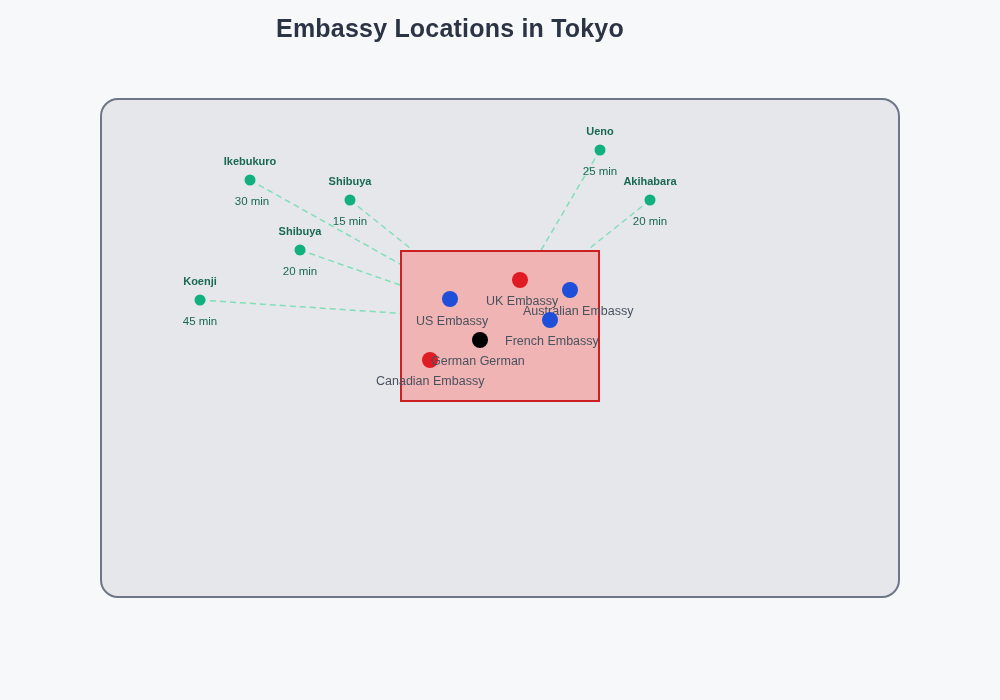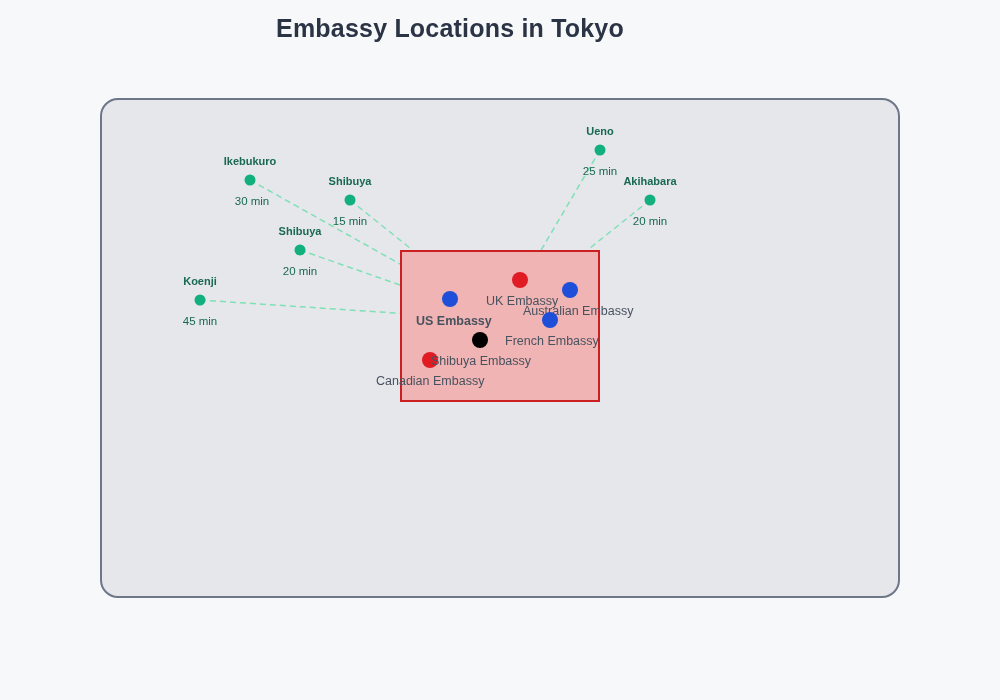--- a/index.html
+++ b/index.html
@@ -131,29 +131,29 @@
     <div class="share-time" style="left: 200px; top: 321px;">45 min</div>
     <div class="share-dot" style="left: 600px; top: 150px;"></div>
     <div class="share-name" style="left: 600px; top: 131px;">Ueno</div>
     <div class="share-time" style="left: 600px; top: 171px;">25 min</div>
     <div class="share-dot" style="left: 650px; top: 200px;"></div>
     <div class="share-name" style="left: 650px; top: 181px;">Akihabara</div>
     <div class="share-time" style="left: 650px; top: 221px;">20 min</div>
   </div>
 <div id="embassy-layer">
     <div class="marker" style="left: 450px; top: 299px; width: 16px; height: 16px; background: rgb(31, 79, 216);"></div>
-    <div class="marker-label" style="left: 416px; top: 321px; font-weight: bold;">US Embassy</div>
+    <div class="marker-label" style="left: 416px; top: 321px;">US Embassy</div>
     <div class="marker" style="left: 520px; top: 280px; width: 16px; height: 16px; background: rgb(224, 27, 36);"></div>
     <div class="marker-label" style="left: 486px; top: 301px; text-align: center;">UK Embassy</div>
     <div class="marker" style="left: 570px; top: 290px; width: 16px; height: 16px; background: rgb(31, 79, 216);"></div>
     <div class="marker-label" style="left: 523px; top: 311px;">Australian Embassy</div>
     <div class="marker" style="left: 480px; top: 340px; width: 16px; height: 16px; background: rgb(0, 0, 0);"></div>
     <div class="marker-label" style="left: 505px; top: 341px;">French Embassy</div>
     <div class="marker" style="left: 430px; top: 360px; width: 16px; height: 16px; background: rgb(224, 27, 36);"></div>
-    <div class="marker-label" style="left: 431px; top: 361px;">Shibuya Embassy</div>
+    <div class="marker-label" style="left: 431px; top: 361px;">German German</div>
     <div class="marker" style="left: 550px; top: 320px; width: 16px; height: 16px; background: rgb(31, 79, 216);"></div>
     <div class="marker-label" style="left: 376px; top: 381px; text-align: center;">Canadian Embassy</div>
   </div>
 
 <div id="legend">
 
   <div id="legend-items"></div>
 </div>
 
 </body></html>

